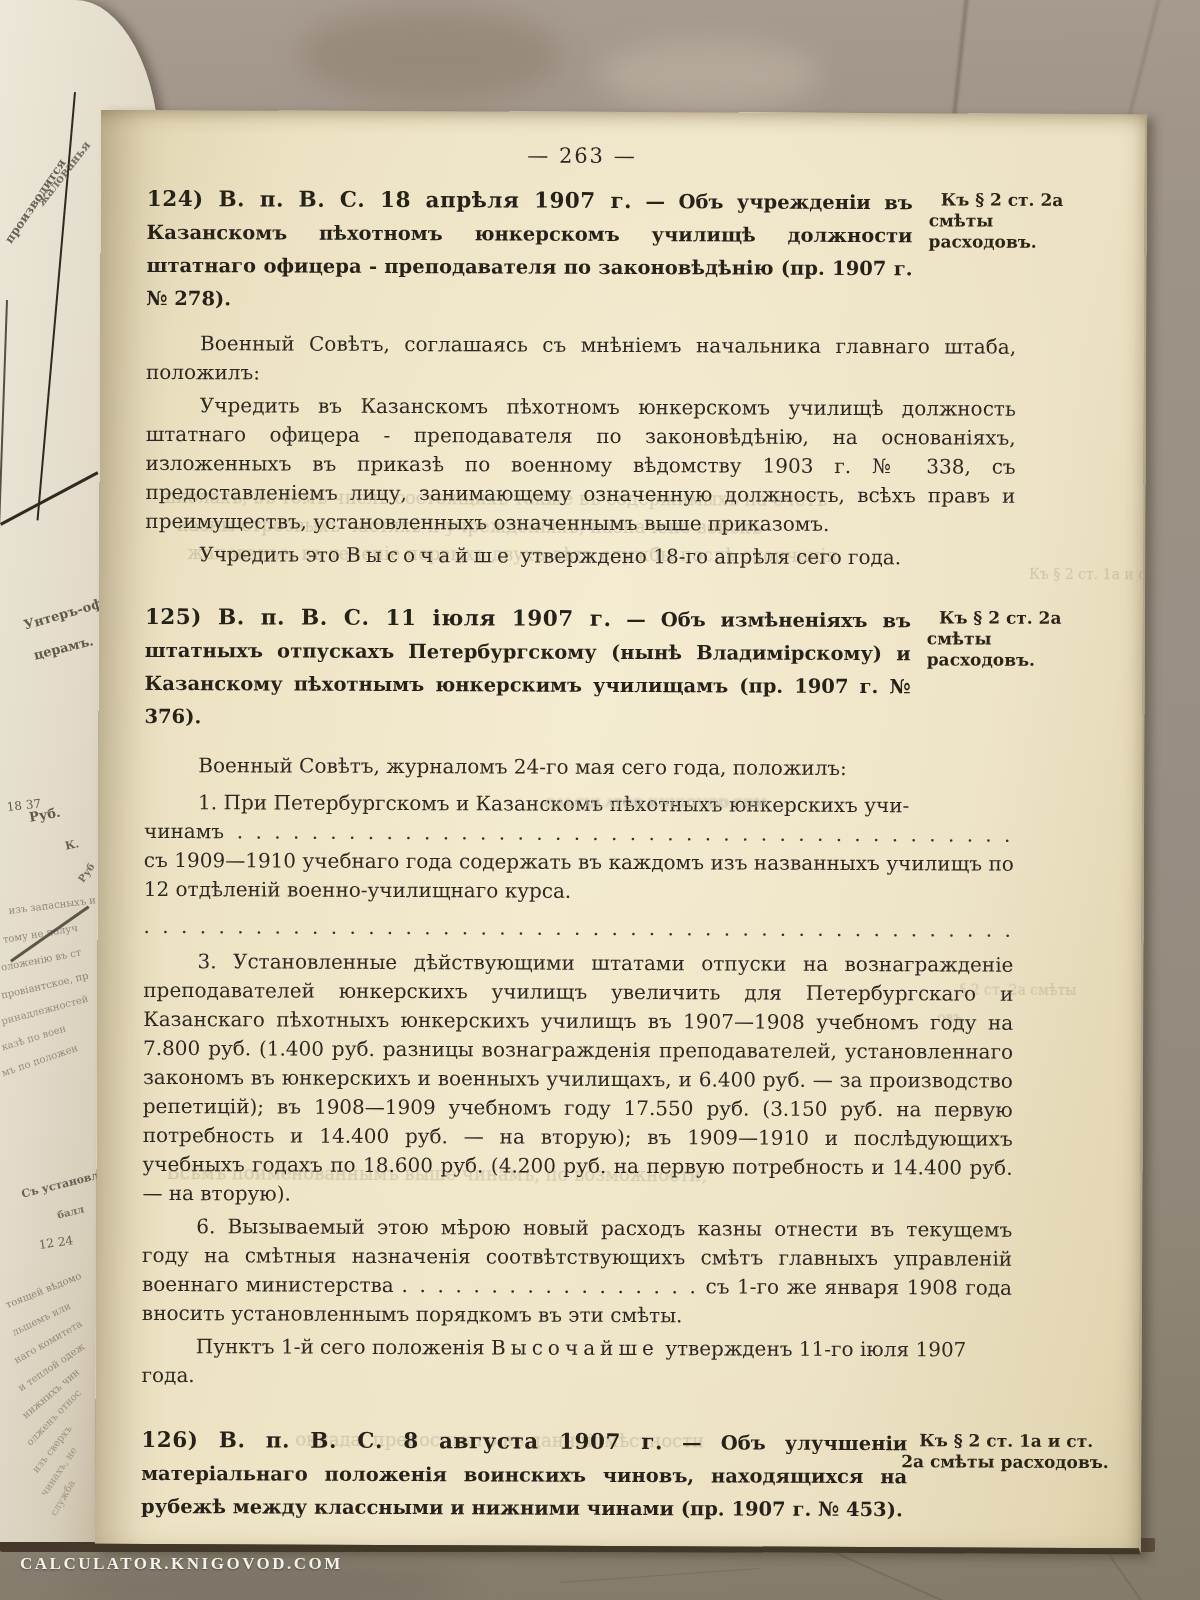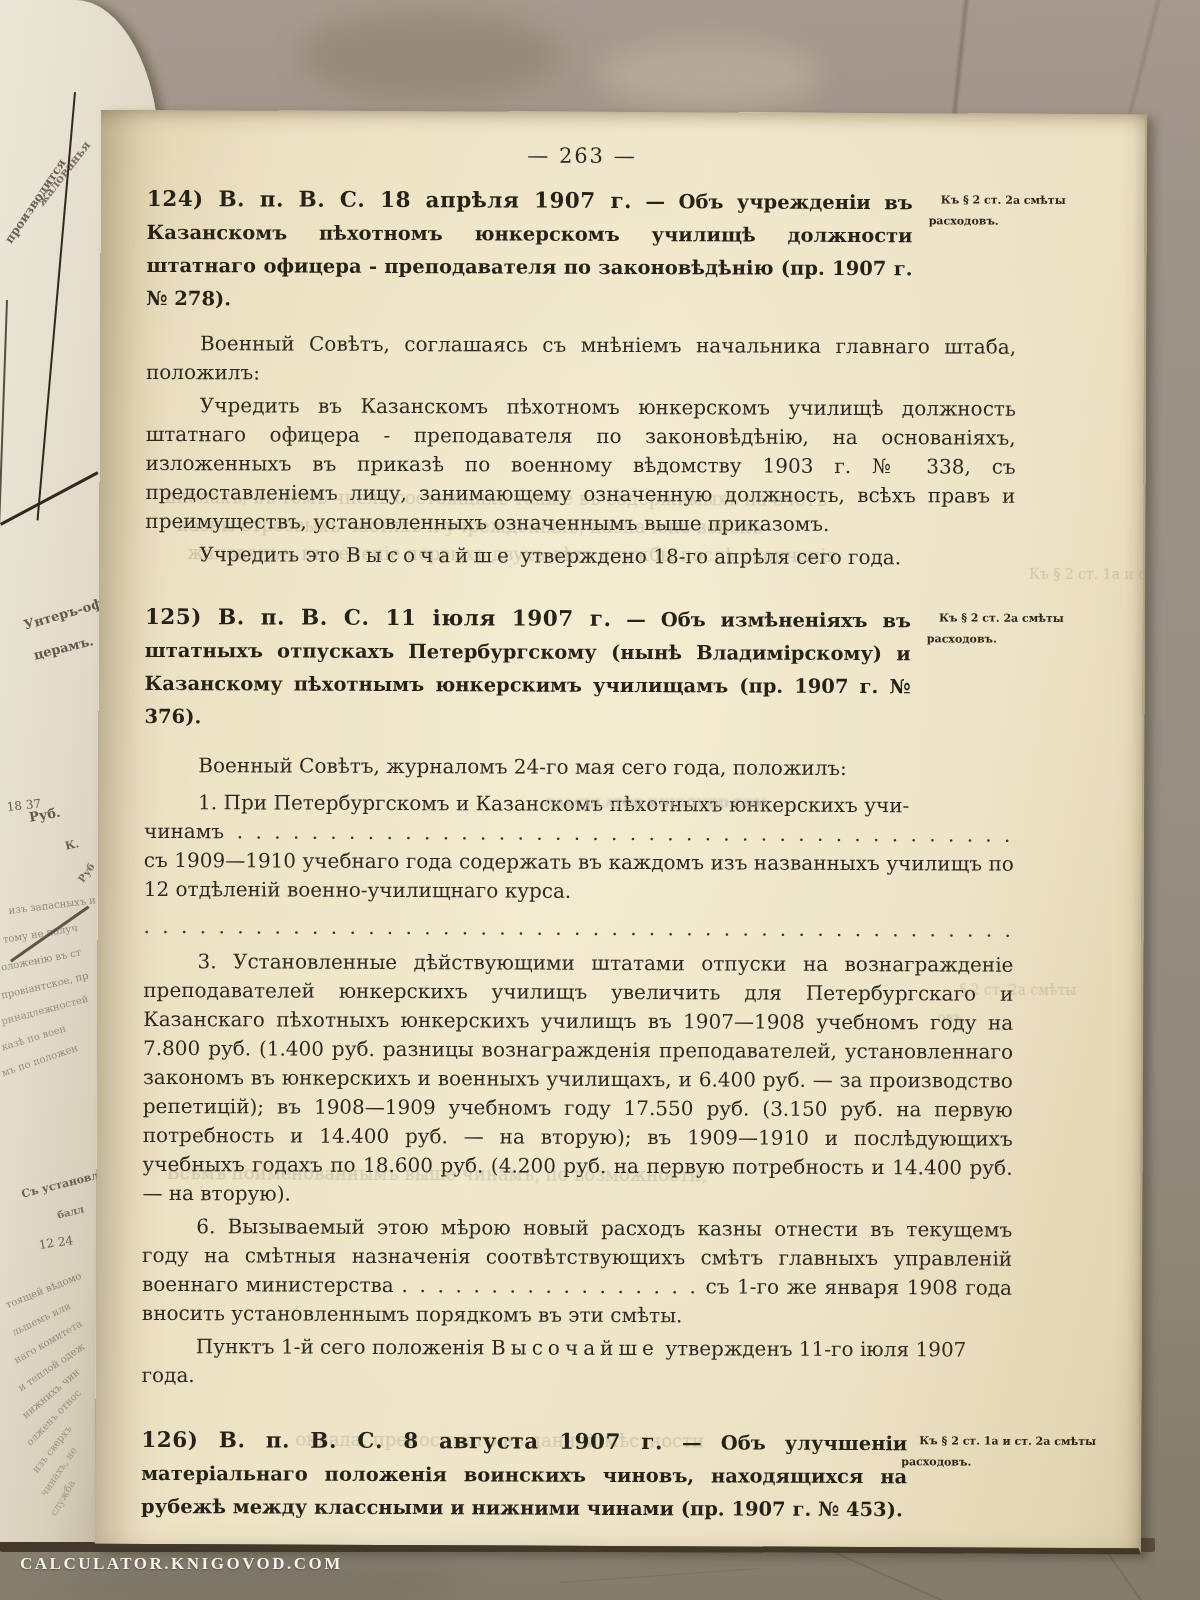--- a/index.html
+++ b/index.html
@@ -53,21 +53,21 @@
     overflow:hidden;
   }
   .content{position:relative;padding:30px 0 0 46px;width:870px;
     color:#2e2822;font-size:20px;line-height:29px;}
   .pageno{text-align:center;letter-spacing:2px;margin-bottom:14px;font-size:21px;}
   .head{position:relative;width:766px;text-align:justify;font-weight:bold;line-height:32px;color:#272219;}
   .head .num{font-size:21.5px;letter-spacing:.5px;}
   .head .rest{font-size:19.5px;}
   .indent{text-indent:54px;}
   .just{text-align:justify;}
-  .note{position:absolute;left:782px;top:3px;width:176px;font-size:11px;line-height:21px;font-weight:bold;text-align:left;text-indent:12px;color:#2b2519;}
+  .note{position:absolute;left:782px;top:3px;width:176px;font-size:17px;line-height:21px;font-weight:bold;text-align:left;text-indent:12px;color:#2b2519;}
   .note.wide{left:760px;width:218px;text-indent:18px;}
   .mb4{margin-bottom:4px;}.mb14{margin-bottom:14px;}
   .mb18{margin-bottom:18px;}
   .emph{letter-spacing:5px;}
   .dotrow{display:flex;align-items:baseline;}
   .dotfill{flex:1 1 auto;overflow:hidden;white-space:nowrap;letter-spacing:3px;color:#3a332b;}
   .dotline{overflow:hidden;white-space:nowrap;letter-spacing:3px;color:#3a332b;}
   .dots-inline{letter-spacing:2px;}
   
   .ghost{position:absolute;color:#8f8c68;opacity:.33;filter:blur(.6px);white-space:nowrap;font-size:18px;}

